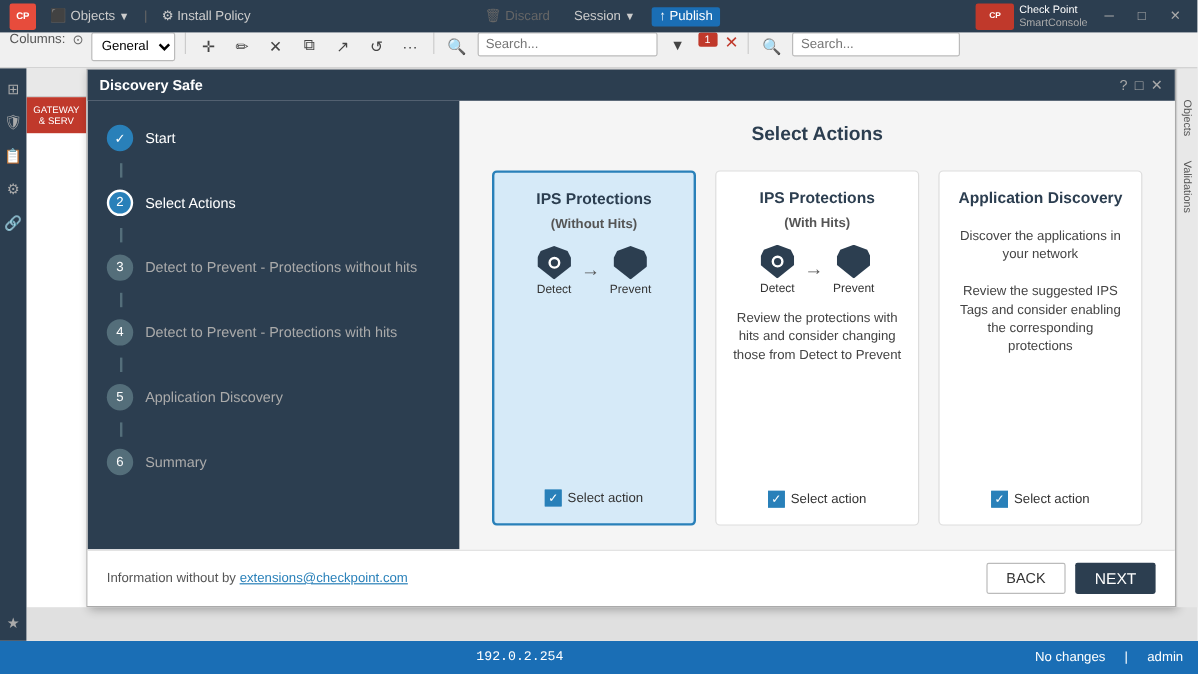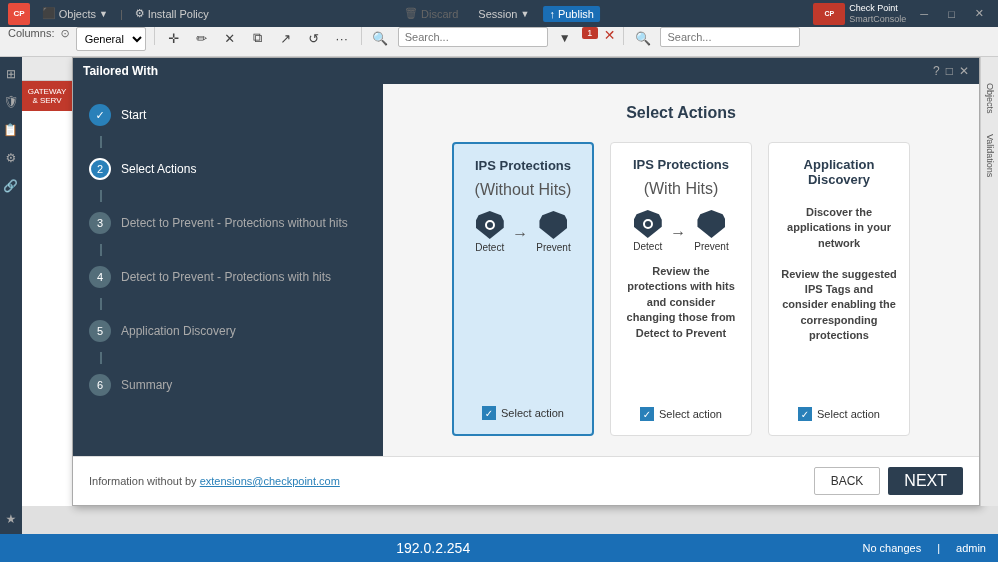--- a/index.html
+++ b/index.html
@@ -193,42 +193,43 @@
       display: flex;
       gap: 16px;
       justify-content: center;
       flex: 1;
     }
 
     .card {
       background: white;
       border: 1px solid #ddd;
       border-radius: 4px;
-      width: 142px;
+      width: 170px;
       padding: 14px 12px;
       display: flex;
       flex-direction: column;
       align-items: center;
       gap: 8px;
     }
     .card.highlighted {
       background: #d6eaf8;
       border: 2px solid #2980b9;
     }
 
     .card-title {
       font-size: 13px;
       font-weight: bold;
       color: #2c3e50;
       text-align: center;
     }
     .card-subtitle {
-      font-size: 16px;
+      font-size: 11px;
       color: #555;
       text-align: center;
+      font-weight: bold;
     }
     .card-icons {
       display: flex;
       align-items: center;
       gap: 8px;
       margin: 4px 0;
     }
     .card-icon-item {
       display: flex;
       flex-direction: column;
@@ -240,21 +241,20 @@
       color: #555;
     }
     .card-icon-label { font-size: 10px; color: #333; }
 
     .card-desc {
       font-size: 11px;
       color: #444;
       text-align: center;
       line-height: 1.4;
       flex: 1;
-      font-weight: bold;
     }
 
     .card-action {
       display: flex;
       align-items: center;
       gap: 5px;
       margin-top: auto;
     }
     .card-checkbox {
       width: 14px; height: 14px;
@@ -292,21 +292,21 @@
       padding: 5px 16px;
       font-size: 12px;
       cursor: pointer;
       border-radius: 2px;
       color: #333;
     }
     .btn-next {
       background: #2c3e50;
       border: none;
       padding: 5px 16px;
-      font-size: 16px;
+      font-size: 13px;
       cursor: pointer;
       border-radius: 2px;
       color: white;
     }
 
     
     .bottom-bar {
       height: 28px;
       background: #1a6eb5;
       display: flex;
@@ -458,21 +458,21 @@
       </div>
 
       <div class="gateway-block" style="top:24px; background:#c0392b; padding:6px 2px; font-size:8px; text-align:center; color:white;">
         <div>GATEWAY<br>&amp; SERV</div>
       </div>
     </div>
 
     <div class="wizard-panel">
 
       <div class="wizard-header">
-        <span class="wizard-title">Tailored With</span>
+        <span class="wizard-title">Discovery Safe</span>
         <div class="wizard-header-icons">
           <span class="wizard-header-icon">?</span>
           <span class="wizard-header-icon">□</span>
           <span class="wizard-header-icon">✕</span>
         </div>
       </div>
 
       <div class="wizard-body">
 
         <div class="steps-panel">
@@ -599,20 +599,20 @@
       <div class="right-sidebar-item" style="writing-mode:vertical-rl; font-size:9px; color:#555; cursor:pointer; padding:6px 2px;">Validations</div>
     </div>
 
 
   </div>
 
 </div>
 
 <div class="bottom-bar" style="position:fixed; bottom:0; left:0; right:0; height:28px; background:#1a6eb5; display:flex; align-items:center; padding:0 12px; gap:8px;">
   <div style="flex:1; display:flex; justify-content:center; gap:60px;">
-    <span style="color:white; font-size:14px;">192.0.2.254</span>
+    <span style="color:white; font-size:11px;font-family:Liberation Mono, monospace;">192.0.2.254</span>
   </div>
   <div style="display:flex; gap:16px; align-items:center;">
     <span style="color:white; font-size:11px;">No changes</span>
     <span style="color:white; font-size:11px;">|</span>
     <span style="color:white; font-size:11px;">admin</span>
   </div>
 </div>
 
 </body></html>

